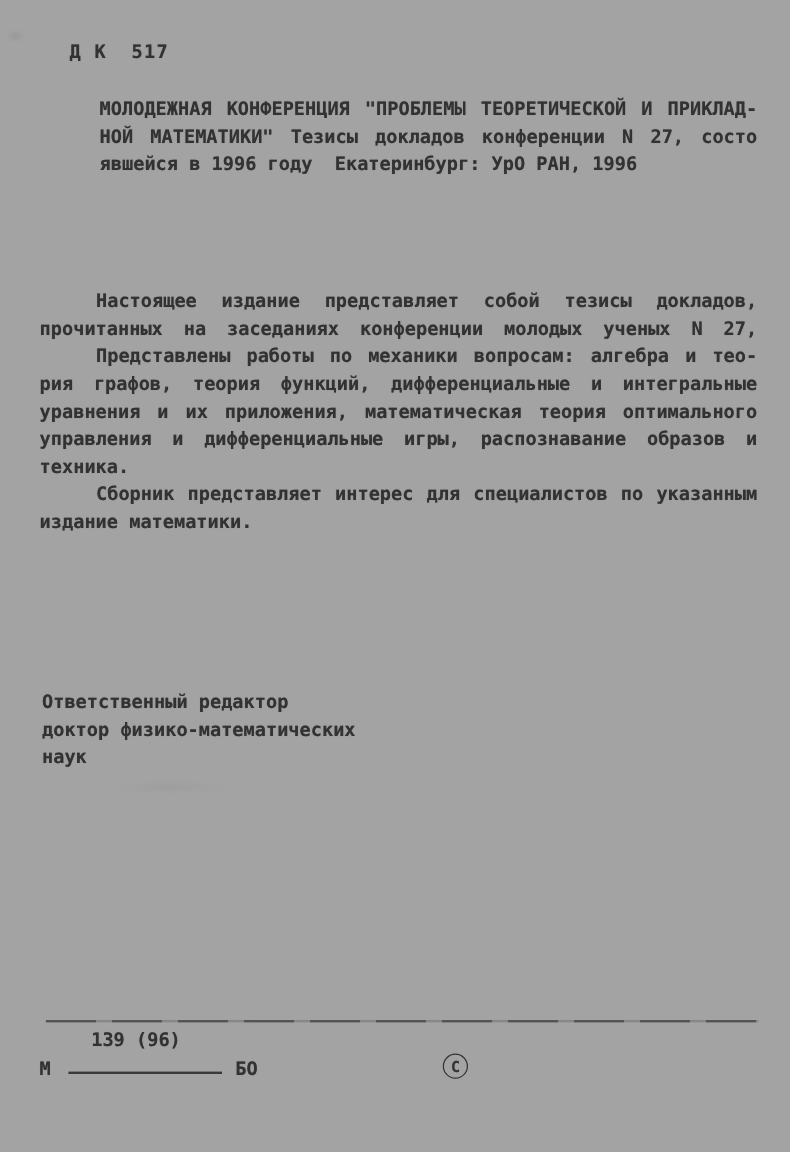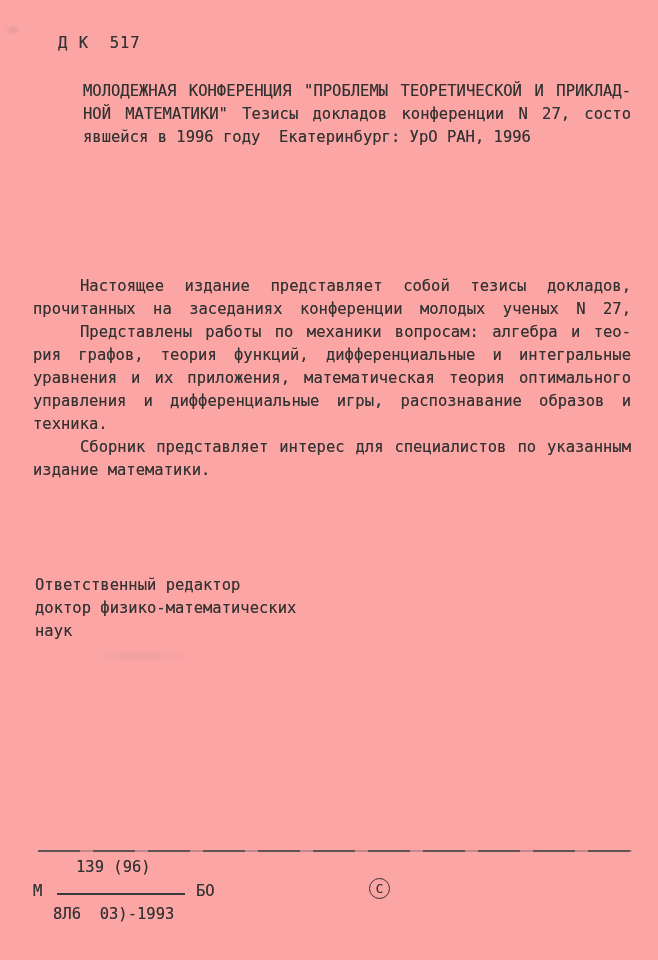--- a/index.html
+++ b/index.html
@@ -1,34 +1,35 @@
 <!DOCTYPE html>
 <html><head>
 <meta charset="utf-8">
 <style>
   html,body { margin:0; padding:0; background:#e9e9e7; }
   .page {
     position:relative;
     width:658px; height:960px;
     margin:0 auto;
-    background:#fca5a5;
+    background:#a3a3a3;
     overflow:hidden;
     font-family:"DejaVu Sans Mono","Liberation Mono",monospace;
     font-size:15.5px;
     color:#323232;
     text-shadow:0 0 0.6px rgba(50,50,50,0.55);
+    font-weight:bold;
   }
   .abs { position:absolute; }
   .line { height:23px; line-height:23px; white-space:pre; }
   .jl { white-space:normal; text-align:justify; text-align-last:justify; }
   .indent { padding-left:47px; }
 
   .udk        { left:58px;  top:32px; letter-spacing:1px; }
   .title-block{ left:83px;  top:80px;  width:548px; }
-  .body-block { left:33px;  top:240px; width:598px;margin-top:35px; }
+  .body-block { left:33px;  top:240px; width:598px; }
   .editor-block{ left:35px; top:574px; width:596px; }
   .editor-row { display:flex; justify-content:space-between; }
 
   .separator {
     left:38px; top:850px; width:594px; height:2px;
     background:repeating-linear-gradient(90deg,
       rgba(70,70,70,0.85) 0 42px,
       rgba(70,70,70,0.30) 42px 55px);
   }
   .code-num   { left:76px;  top:856px; }
@@ -93,17 +94,16 @@
       <span>наук</span>
     </div>
   </div>
 
   <div class="abs separator"></div>
 
   <div class="abs code-num line">139 (96)</div>
   <div class="abs code-m line">М</div>
   <div class="abs frac-bar"></div>
   <div class="abs code-bo line">БО</div>
-  <div class="abs code-den line">8Л6  03)-1993</div>
 
   <div class="abs copy-circle">С</div>
 
 </div>
 
 </body></html>

